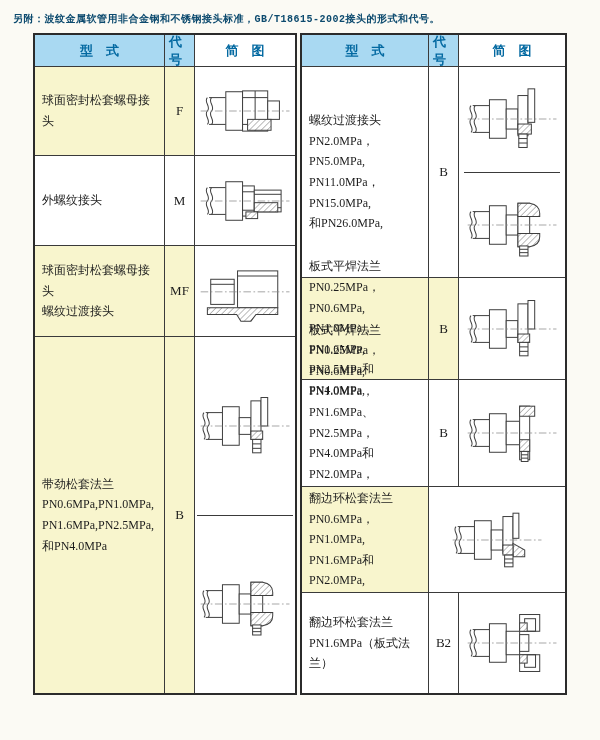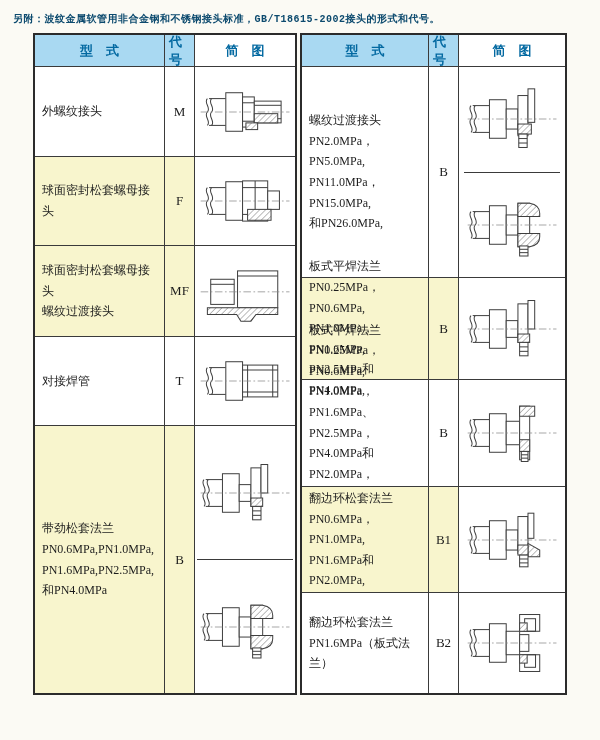--- a/index.html
+++ b/index.html
@@ -54,20 +54,45 @@
 
   <div class="doc-title">另附：波纹金属软管用非合金钢和不锈钢接头标准，GB/T18615-2002接头的形式和代号。</div>
 
   <div class="tbl tbl-left">
     <div class="row hdr">
       <div class="c c-type">型　式</div>
       <div class="c c-code">代号</div>
       <div class="c c-diag" style="align-items:center;justify-content:center;flex-direction:row">简　图</div>
     </div>
 
+    <div class="row hl" style="height:89px">
+      <div class="c c-type">
+          <span class="type-text">球面密封松套螺母接头</span>
+        </div>
+      <div class="c c-code">F</div>
+      <div class="c c-diag">
+          <div class="dsub">
+            <svg viewBox="0 0 110 76" width="96" height="66">
+ <path d="M10,22 c-5,5 5,11 0,16 c-5,5 5,11 0,16" fill="none" stroke="#3f3f3f" stroke-width="1.2"></path>
+ <path d="M15,22 c-5,5 5,11 0,16 c-5,5 5,11 0,16" fill="none" stroke="#3f3f3f" stroke-width="1.2"></path>
+ <line x1="12" y1="22" x2="32" y2="22" stroke="#3f3f3f" stroke-width="1.2"></line>
+ <line x1="12" y1="54" x2="32" y2="54" stroke="#3f3f3f" stroke-width="1.2"></line>
+ <rect x="32" y="15" width="20" height="46" fill="#fff" stroke="#3f3f3f" stroke-width="1.2"></rect>
+   <rect x="52" y="14" width="30" height="48" fill="#fff" stroke="#3f3f3f" stroke-width="1.2"></rect>
+   <line x1="52" y1="22" x2="82" y2="22" stroke="#3f3f3f" stroke-width="1.2"></line>
+              <line x1="52" y1="54" x2="82" y2="54" stroke="#3f3f3f" stroke-width="1.2"></line>
+   <line x1="67" y1="14" x2="67" y2="62" stroke="#3f3f3f" stroke-width="1.2"></line>
+   <rect x="82" y="26" width="14" height="22" fill="#fff" stroke="#3f3f3f" stroke-width="1.2"></rect>
+   <rect x="58" y="48" width="28" height="13" fill="url(#hatch)" stroke="#3f3f3f" stroke-width="1.2"></rect>
+              <line x1="2" y1="38" x2="108" y2="38" stroke="#8a8a8a" stroke-width="0.9" stroke-dasharray="9 3 2 3"></line>
+            </svg>
+          </div>
+        </div>
+    </div>
+
     <div class="row" style="height:90px">
       <div class="c c-type">
           <span class="type-text">外螺纹接头</span>
         </div>
       <div class="c c-code">M</div>
       <div class="c c-diag">
           <div class="dsub">
             <svg viewBox="0 0 110 76" width="96" height="66">
  <path d="M10,22 c-5,5 5,11 0,16 c-5,5 5,11 0,16" fill="none" stroke="#3f3f3f" stroke-width="1.2"></path>
  <path d="M15,22 c-5,5 5,11 0,16 c-5,5 5,11 0,16" fill="none" stroke="#3f3f3f" stroke-width="1.2"></path>
@@ -81,45 +106,20 @@
    <line x1="66" y1="30" x2="98" y2="30" stroke="#3f3f3f" stroke-width="1.2"></line>
               <line x1="66" y1="46" x2="98" y2="46" stroke="#3f3f3f" stroke-width="1.2"></line>
    <rect x="66" y="40" width="28" height="11" fill="url(#hatch)" stroke="#3f3f3f" stroke-width="1.2"></rect>
    <rect x="56" y="51" width="14" height="8" fill="url(#hatch)" stroke="#3f3f3f" stroke-width="1.2"></rect>
               <line x1="2" y1="38" x2="108" y2="38" stroke="#8a8a8a" stroke-width="0.9" stroke-dasharray="9 3 2 3"></line>
             </svg>
           </div>
         </div>
     </div>
 
-    <div class="row hl" style="height:89px">
-      <div class="c c-type">
-          <span class="type-text">球面密封松套螺母接头</span>
-        </div>
-      <div class="c c-code">F</div>
-      <div class="c c-diag">
-          <div class="dsub">
-            <svg viewBox="0 0 110 76" width="96" height="66">
- <path d="M10,22 c-5,5 5,11 0,16 c-5,5 5,11 0,16" fill="none" stroke="#3f3f3f" stroke-width="1.2"></path>
- <path d="M15,22 c-5,5 5,11 0,16 c-5,5 5,11 0,16" fill="none" stroke="#3f3f3f" stroke-width="1.2"></path>
- <line x1="12" y1="22" x2="32" y2="22" stroke="#3f3f3f" stroke-width="1.2"></line>
- <line x1="12" y1="54" x2="32" y2="54" stroke="#3f3f3f" stroke-width="1.2"></line>
- <rect x="32" y="15" width="20" height="46" fill="#fff" stroke="#3f3f3f" stroke-width="1.2"></rect>
-   <rect x="52" y="14" width="30" height="48" fill="#fff" stroke="#3f3f3f" stroke-width="1.2"></rect>
-   <line x1="52" y1="22" x2="82" y2="22" stroke="#3f3f3f" stroke-width="1.2"></line>
-              <line x1="52" y1="54" x2="82" y2="54" stroke="#3f3f3f" stroke-width="1.2"></line>
-   <line x1="67" y1="14" x2="67" y2="62" stroke="#3f3f3f" stroke-width="1.2"></line>
-   <rect x="82" y="26" width="14" height="22" fill="#fff" stroke="#3f3f3f" stroke-width="1.2"></rect>
-   <rect x="58" y="48" width="28" height="13" fill="url(#hatch)" stroke="#3f3f3f" stroke-width="1.2"></rect>
-              <line x1="2" y1="38" x2="108" y2="38" stroke="#8a8a8a" stroke-width="0.9" stroke-dasharray="9 3 2 3"></line>
-            </svg>
-          </div>
-        </div>
-    </div>
-
 
     <div class="row hl" style="height:91px">
       <div class="c c-type">
           <span class="type-text">球面密封松套螺母接头
 螺纹过渡接头</span>
         </div>
       <div class="c c-code">MF</div>
       <div class="c c-diag">
           <div class="dsub">
             <svg viewBox="0 0 110 76" width="96" height="66">
@@ -127,43 +127,20 @@
    <line x1="14" y1="30" x2="42" y2="30" stroke="#3f3f3f" stroke-width="1.2"></line>
    <rect x="46" y="14" width="48" height="44" fill="#fff" stroke="#3f3f3f" stroke-width="1.2"></rect>
    <line x1="46" y1="20" x2="94" y2="20" stroke="#3f3f3f" stroke-width="1.2"></line>
    <polygon points="10,58 94,58 94,66 68,66 62,74 50,74 45,66 10,66" fill="url(#hatch)" stroke="#3f3f3f" stroke-width="1.2"></polygon>
               <line x1="2" y1="39" x2="108" y2="39" stroke="#8a8a8a" stroke-width="0.9" stroke-dasharray="9 3 2 3"></line>
             </svg>
           </div>
         </div>
     </div>
 
-    <div class="row" style="height:89px">
-      <div class="c c-type">
-          <span class="type-text">对接焊管</span>
-        </div>
-      <div class="c c-code">T</div>
-      <div class="c c-diag">
-          <div class="dsub">
-            <svg viewBox="0 0 110 76" width="96" height="66">
- <path d="M10,22 c-5,5 5,11 0,16 c-5,5 5,11 0,16" fill="none" stroke="#3f3f3f" stroke-width="1.2"></path>
- <path d="M15,22 c-5,5 5,11 0,16 c-5,5 5,11 0,16" fill="none" stroke="#3f3f3f" stroke-width="1.2"></path>
- <line x1="12" y1="22" x2="32" y2="22" stroke="#3f3f3f" stroke-width="1.2"></line>
- <line x1="12" y1="54" x2="32" y2="54" stroke="#3f3f3f" stroke-width="1.2"></line>
- <rect x="32" y="15" width="20" height="46" fill="#fff" stroke="#3f3f3f" stroke-width="1.2"></rect>
-   <rect x="52" y="19" width="42" height="38" fill="#fff" stroke="#3f3f3f" stroke-width="1.2"></rect>
-   <line x1="58" y1="19" x2="58" y2="57" stroke="#3f3f3f" stroke-width="1.2"></line>
-   <line x1="88" y1="19" x2="88" y2="57" stroke="#3f3f3f" stroke-width="1.2"></line>
-   <line x1="52" y1="25" x2="94" y2="25" stroke="#3f3f3f" stroke-width="1.2"></line>
-              <line x1="52" y1="51" x2="94" y2="51" stroke="#3f3f3f" stroke-width="1.2"></line>
-              <line x1="2" y1="38" x2="108" y2="38" stroke="#8a8a8a" stroke-width="0.9" stroke-dasharray="9 3 2 3"></line>
-            </svg>
-          </div>
-        </div>
-    </div>
 
     <div class="row hl" style="flex:1">
       <div class="c c-type">
           <span class="type-text">带劲松套法兰
 PN0.6MPa,PN1.0MPa,
 PN1.6MPa,PN2.5MPa,
 和PN4.0MPa</span>
         </div>
       <div class="c c-code">B</div>
       <div class="c c-diag">
@@ -317,21 +294,20 @@
           </div>
         </div>
     </div>
 
     <div class="row hl" style="height:106px">
       <div class="c c-type">
           <span class="type-text">翻边环松套法兰
 PN0.6MPa，PN1.0MPa,
 PN1.6MPa和PN2.0MPa,</span>
         </div>
-      <div class="c c-code">B1</div>
       <div class="c c-diag">
           <div class="dsub">
             <svg viewBox="0 0 110 76" width="96" height="66">
  <path d="M6,22 c-5,5 5,11 0,16 c-5,5 5,11 0,16" fill="none" stroke="#3f3f3f" stroke-width="1.2"></path>
  <path d="M11,22 c-5,5 5,11 0,16 c-5,5 5,11 0,16" fill="none" stroke="#3f3f3f" stroke-width="1.2"></path>
  <line x1="8" y1="22" x2="28" y2="22" stroke="#3f3f3f" stroke-width="1.2"></line>
  <line x1="8" y1="54" x2="28" y2="54" stroke="#3f3f3f" stroke-width="1.2"></line>
  <rect x="28" y="15" width="20" height="46" fill="#fff" stroke="#3f3f3f" stroke-width="1.2"></rect>
    <rect x="48" y="26" width="14" height="24" fill="#fff" stroke="#3f3f3f" stroke-width="1.2"></rect>
    <rect x="62" y="10" width="12" height="44" fill="#fff" stroke="#3f3f3f" stroke-width="1.2"></rect>

